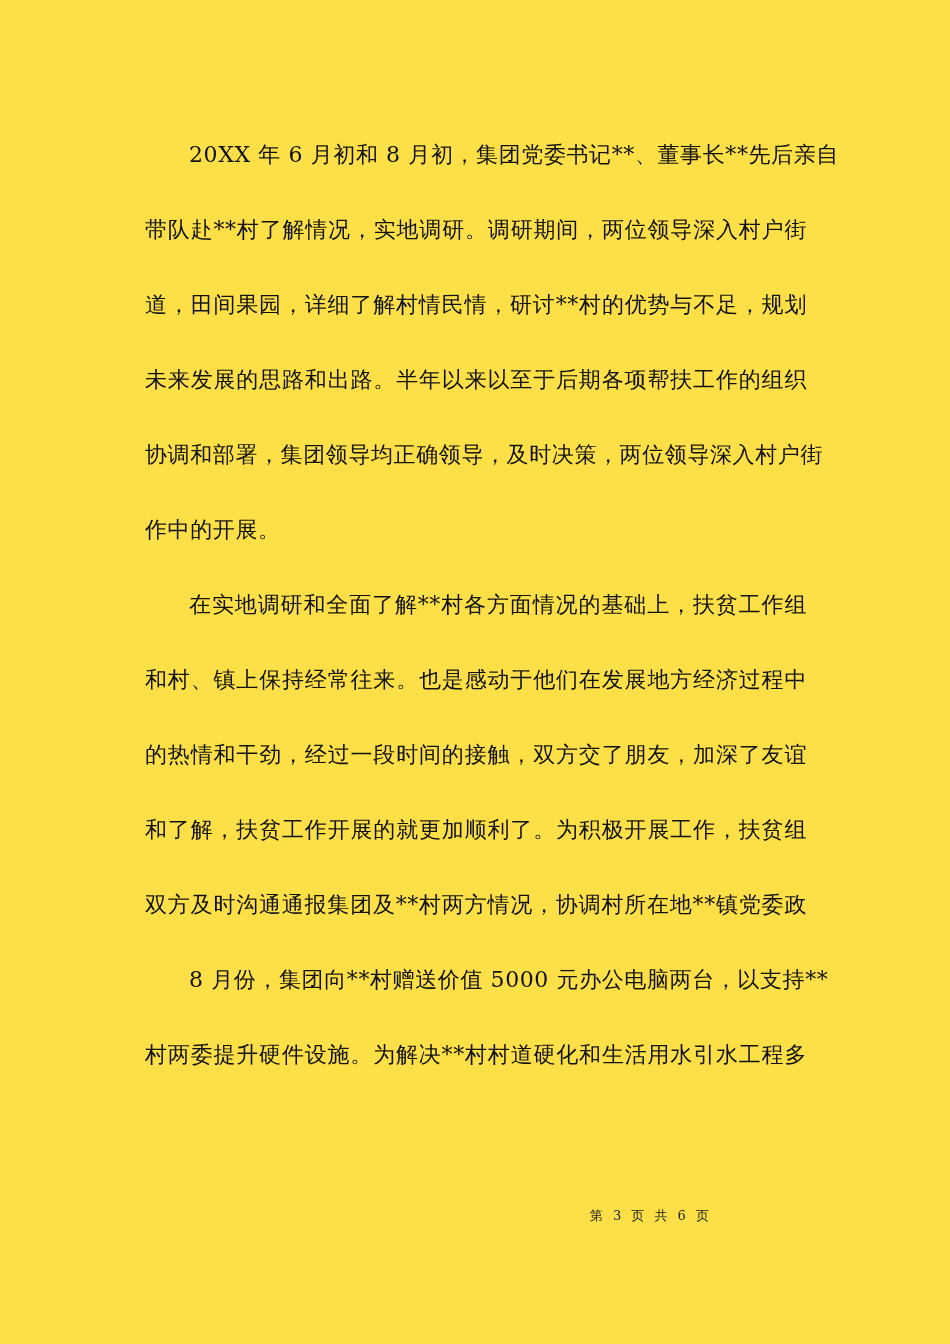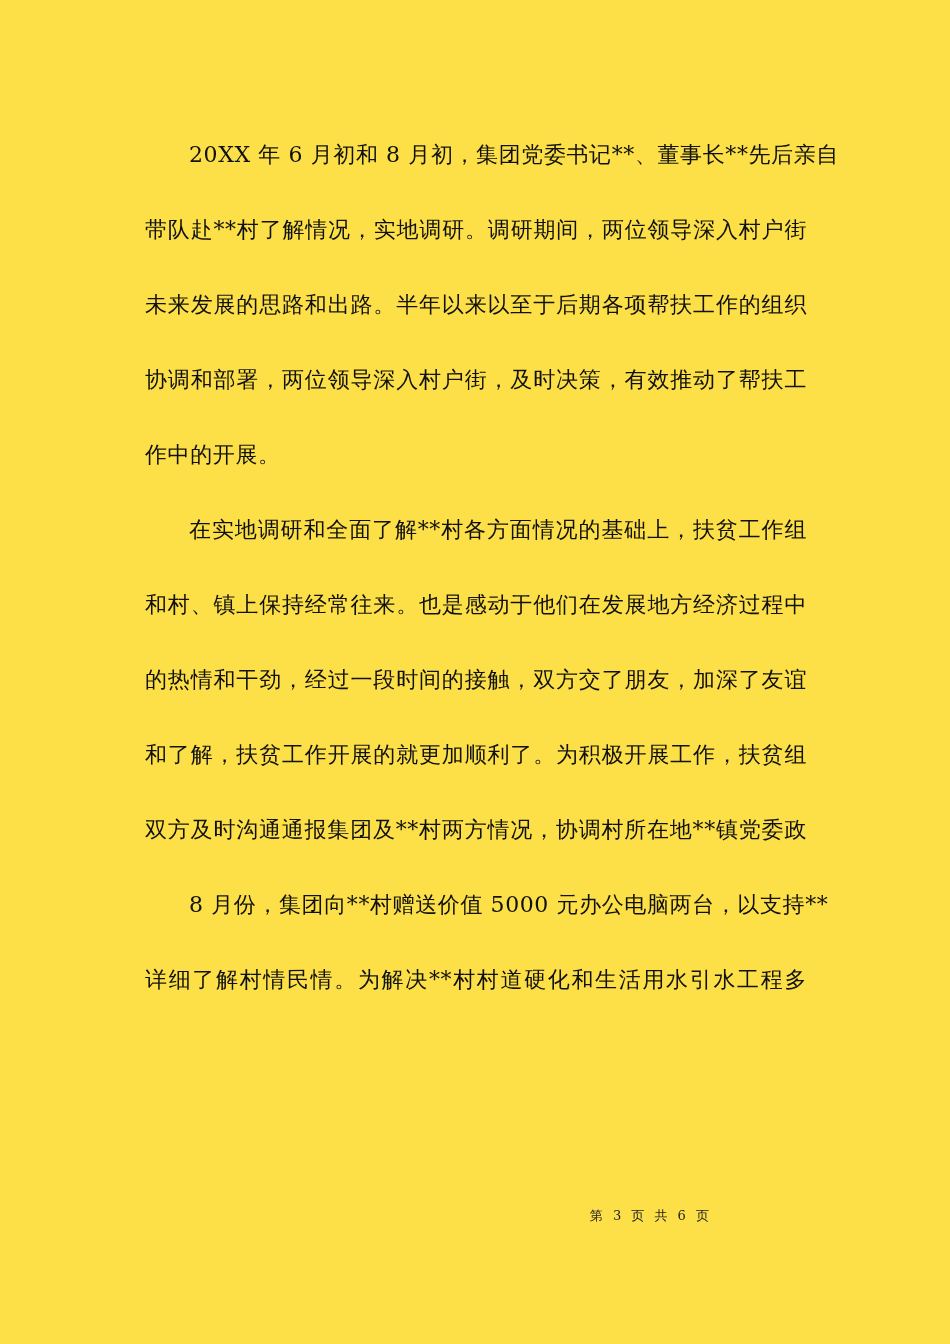--- a/index.html
+++ b/index.html
@@ -58,29 +58,30 @@
     }
   </style>
 </head>
 <body>
 
 <div class="page">
   <div class="body-text">
 
     <div class="line indent justify">20XX 年 6 月初和 8 月初，集团党委书记**、董事长**先后亲自</div>
     <div class="line justify">带队赴**村了解情况，实地调研。调研期间，两位领导深入村户街</div>
+    <div class="line justify">道，田间果园，详细了解村情民情，研讨**村的优势与不足，规划</div>
     <div class="line justify">未来发展的思路和出路。半年以来以至于后期各项帮扶工作的组织</div>
-    <div class="line justify">协调和部署，两位领导深入村户街，及时决策，有效推动了帮扶工</div>
+    <div class="line justify">协调和部署，集团领导均正确领导，及时决策，两位领导深入村户街</div>
     <div class="line">作中的开展。</div>
 
     <div class="line indent justify">在实地调研和全面了解**村各方面情况的基础上，扶贫工作组</div>
     <div class="line justify">和村、镇上保持经常往来。也是感动于他们在发展地方经济过程中</div>
     <div class="line justify">的热情和干劲，经过一段时间的接触，双方交了朋友，加深了友谊</div>
     <div class="line justify">和了解，扶贫工作开展的就更加顺利了。为积极开展工作，扶贫组</div>
     <div class="line justify">双方及时沟通通报集团及**村两方情况，协调村所在地**镇党委政</div>
 
     <div class="line indent justify">8 月份，集团向**村赠送价值 5000 元办公电脑两台，以支持**</div>
-    <div class="line justify">详细了解村情民情。为解决**村村道硬化和生活用水引水工程多</div>
+    <div class="line justify">村两委提升硬件设施。为解决**村村道硬化和生活用水引水工程多</div>
 
   </div>
 
   <div class="footer">第 3 页 共 6 页</div>
 </div>
 
 </body></html>

